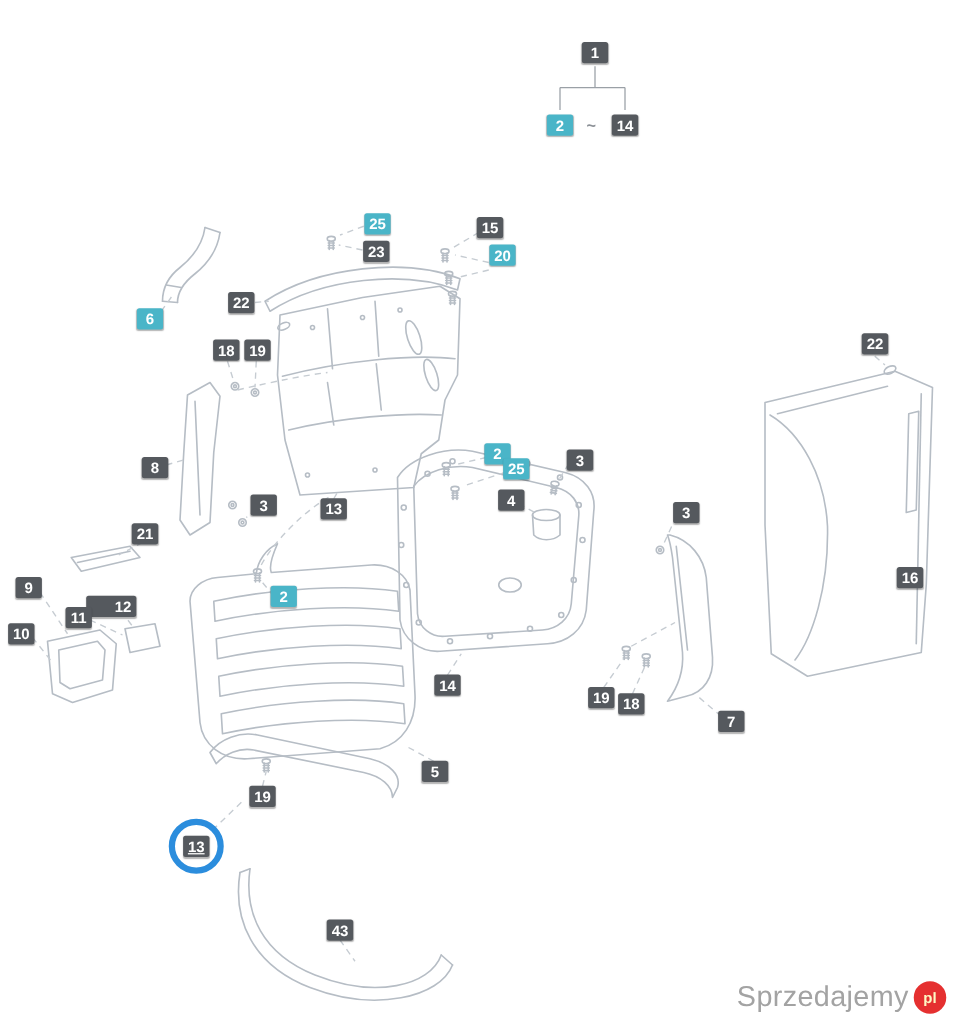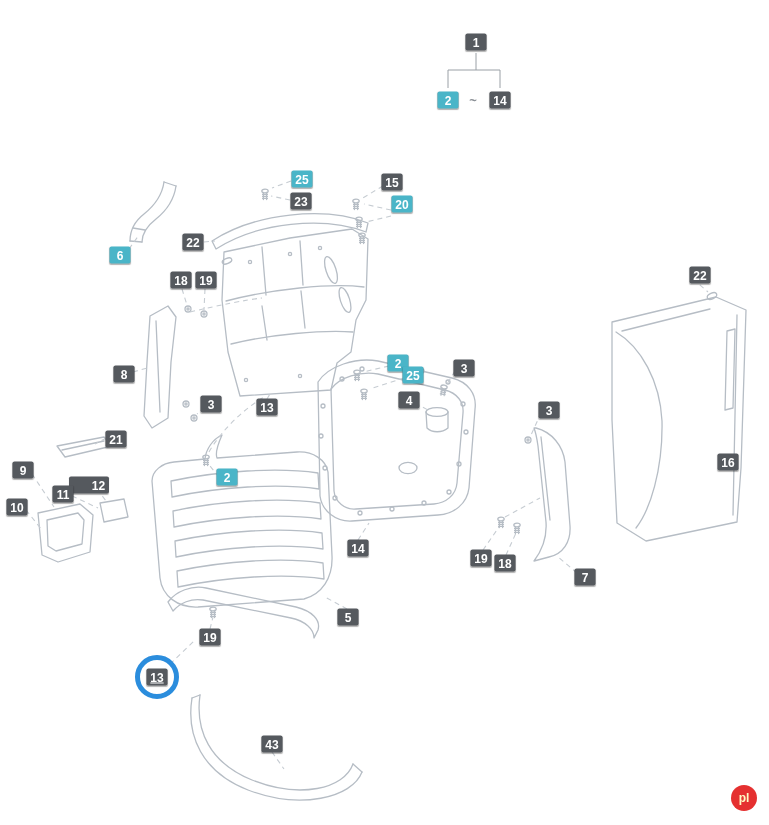--- a/index.html
+++ b/index.html
@@ -241,21 +241,21 @@
       <div class="part-label highlight" style="left: 120px; top: 255px;">6</div>
       <div class="part-label" style="left: 181px; top: 280px;">18</div>
       <div class="part-label" style="left: 206px; top: 280px;">19</div>
       <div class="part-label" style="left: 124px; top: 374px;">8</div>
       <div class="part-label" style="left: 211px; top: 404px;">3</div>
       <div class="part-label" style="left: 267px; top: 407px;">13</div>
       <div class="part-label highlight" style="left: 398px; top: 363px;">2</div>
       <div class="part-label highlight" style="left: 413px; top: 375px;">25</div>
       <div class="part-label" style="left: 464px; top: 368px;">3</div>
       <div class="part-label" style="left: 409px; top: 400px;">4</div>
-      <div class="part-label" style="left: 116px; top: 427px; margin-top: 12px;">21</div>
+      <div class="part-label" style="left: 116px; top: 427px;">21</div>
       <div class="part-label" style="left: 23px; top: 470px;">9</div>
       <div class="part-label" style="left: 89px; top: 485px; padding-left: 22px;">12</div>
       <div class="part-label" style="left: 63px; top: 494px;">11</div>
       <div class="part-label" style="left: 17px; top: 507px;">10</div>
       <div class="part-label highlight" style="left: 227px; top: 477px;">2</div>
       <div class="part-label" style="left: 549px; top: 410px;">3</div>
       <div class="part-label" style="left: 700px; top: 275px;">22</div>
       <div class="part-label" style="left: 728px; top: 462px;">16</div>
       <div class="part-label" style="left: 358px; top: 548px;">14</div>
       <div class="part-label" style="left: 481px; top: 558px;">19</div>
@@ -264,18 +264,19 @@
       <div class="part-label" style="left: 348px; top: 617px;">5</div>
       <div class="part-label" style="left: 210px; top: 637px;">19</div>
       <div class="ring" style="left: 157px; top: 677px;"></div>
       <div class="part-label" style="left: 157px; top: 677px; text-decoration: underline;">13</div>
       <div class="part-label" style="left: 272px; top: 744px;">43</div>
     </div>
 
   <span class="tilde">~</span>
 
   <div class="watermark">
+    <span class="brand">Sprzedajemy</span>
     <span class="dot">
       <span>pl</span>
     </span>
   </div>
 
 </div>
 
 </body></html>

